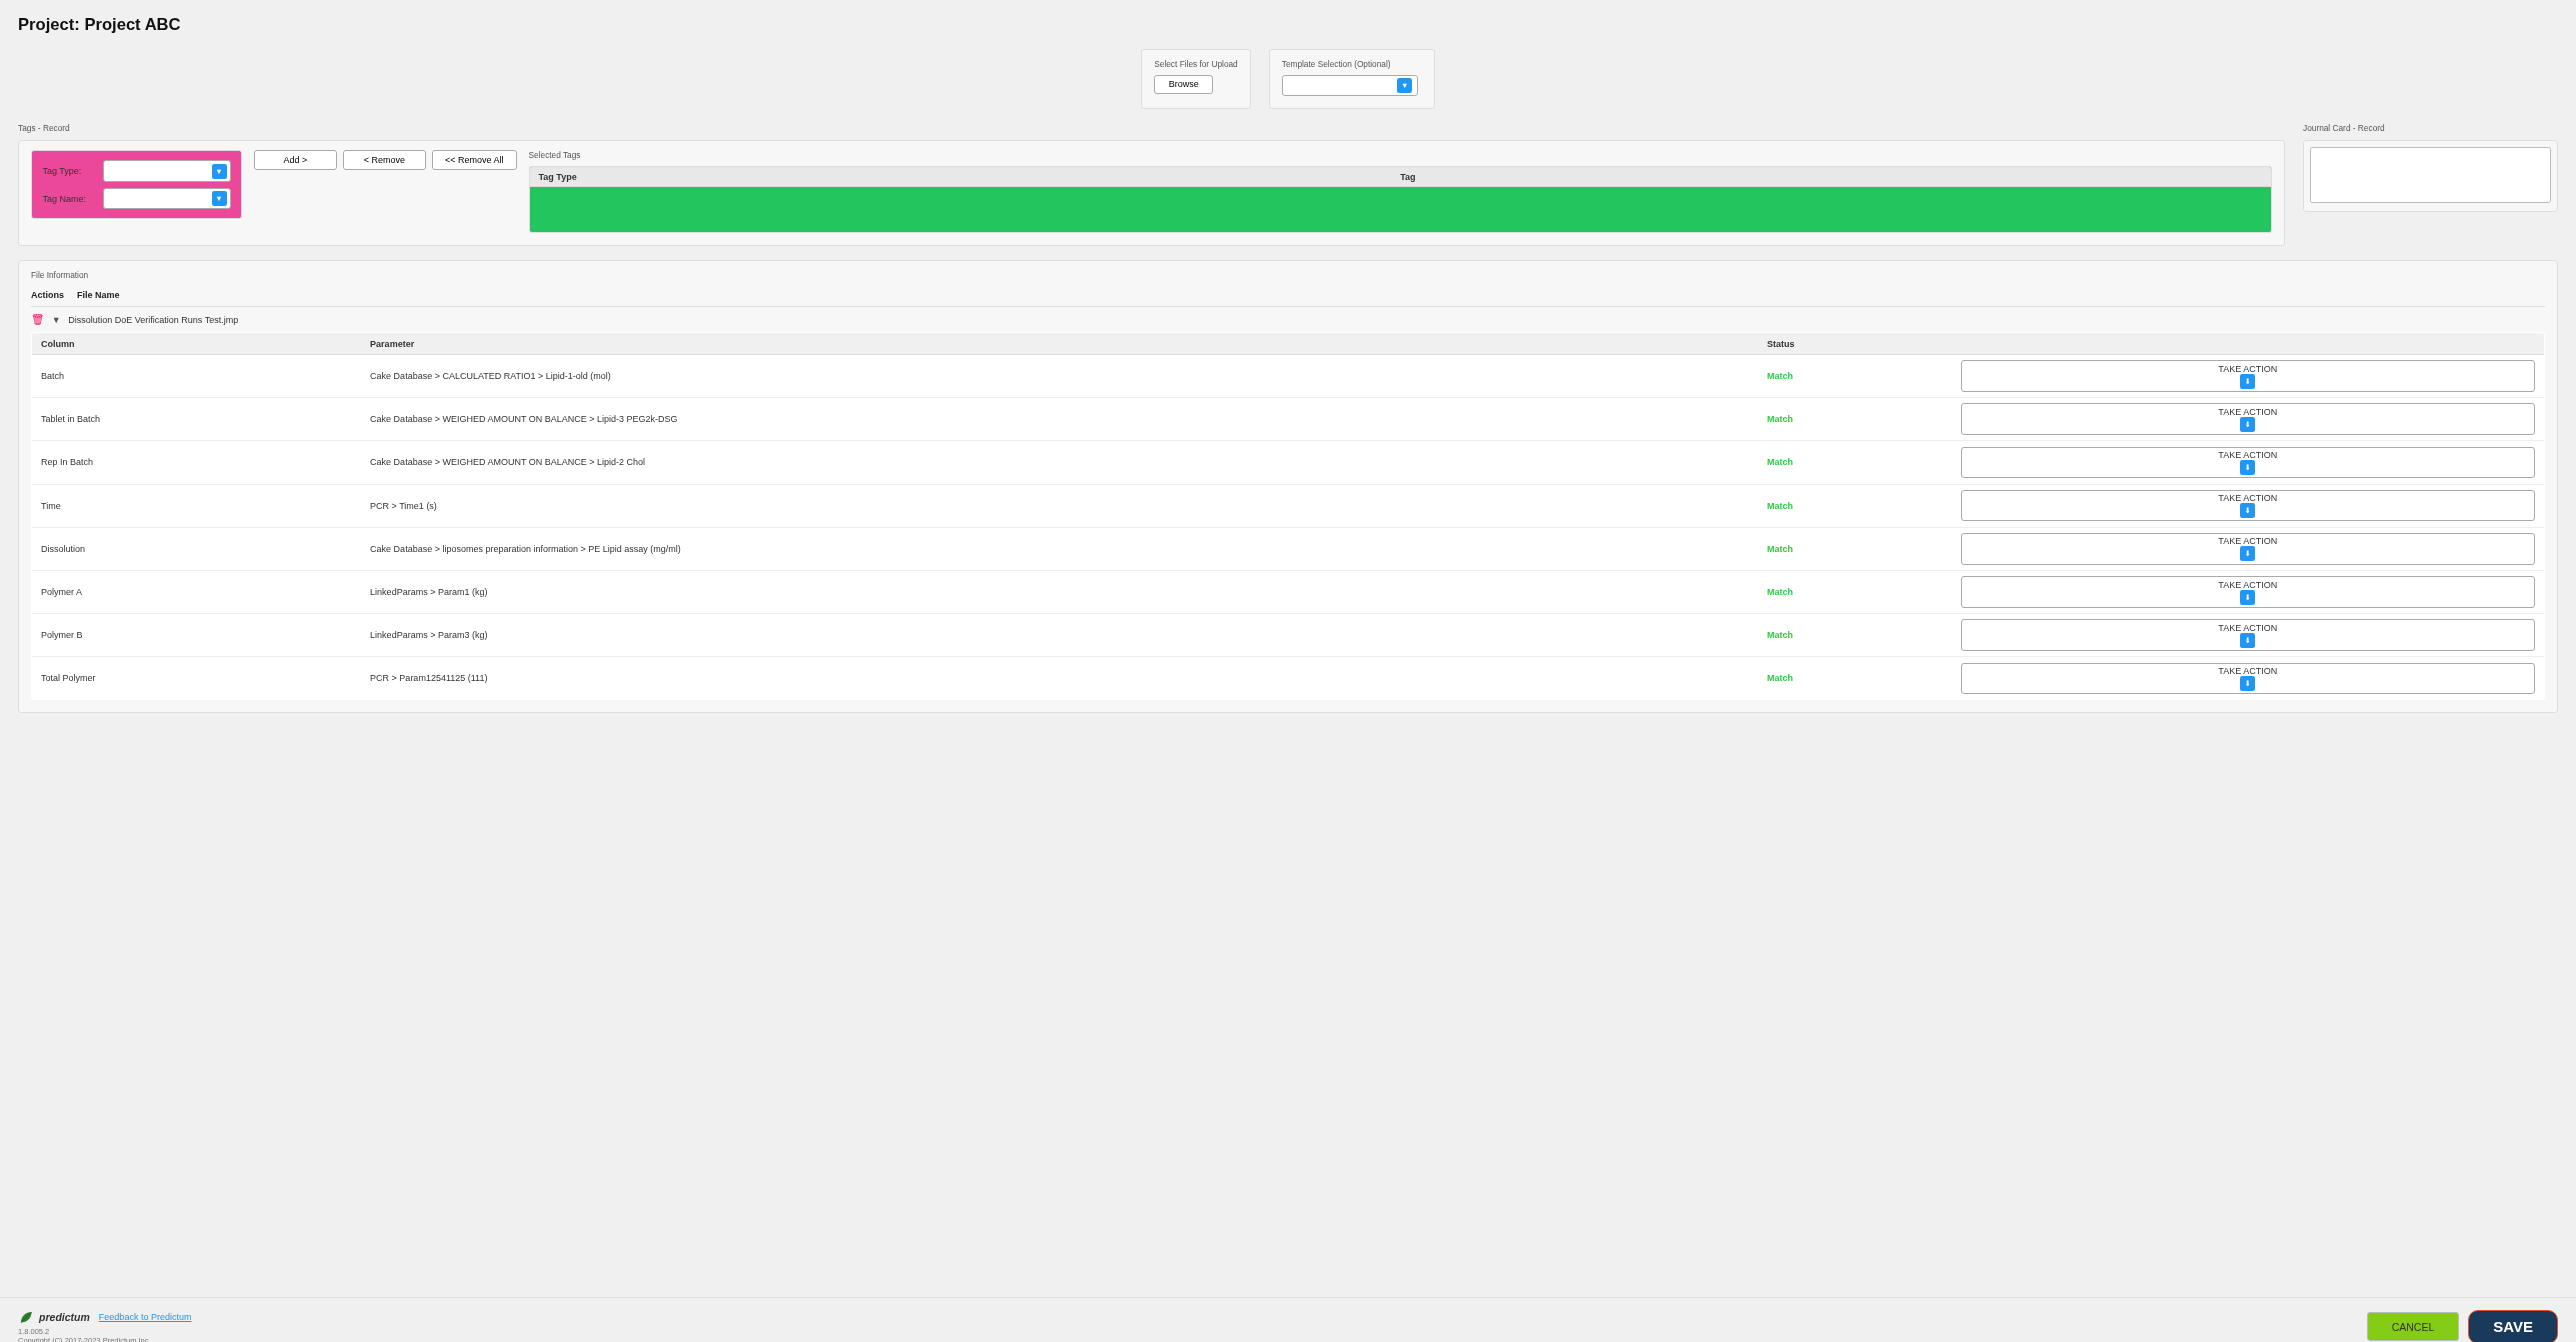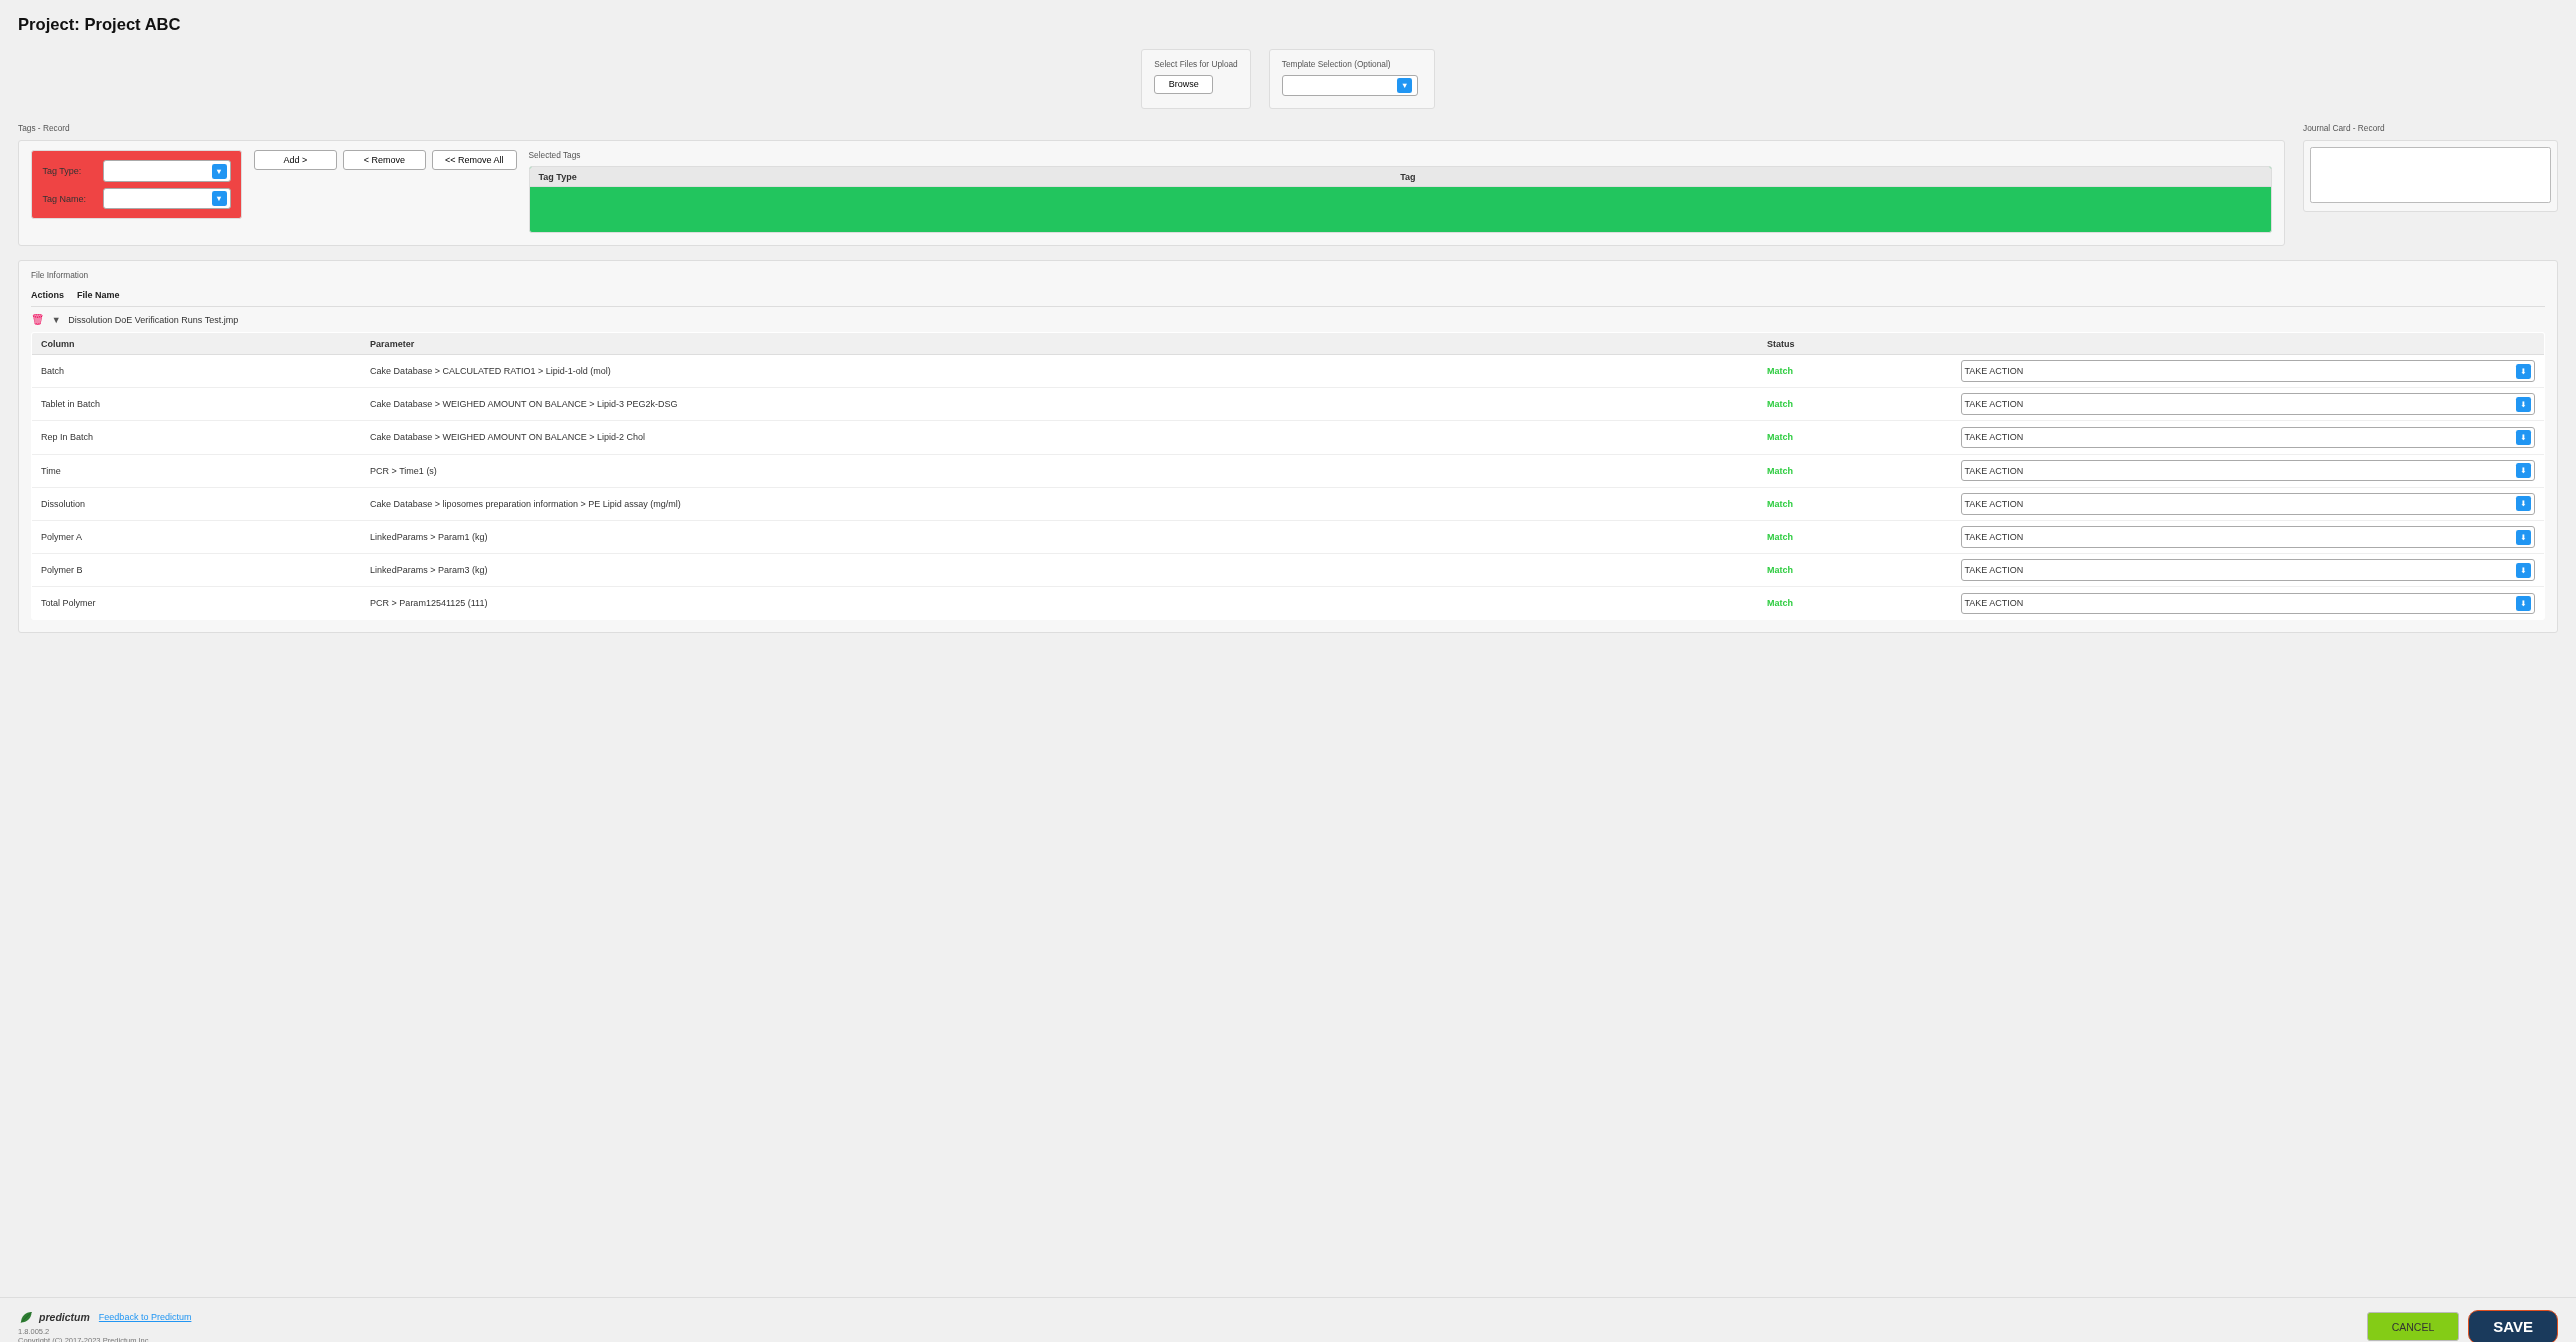--- a/index.html
+++ b/index.html
@@ -96,21 +96,21 @@
       font-size: 8.3px;
       color: #555;
       margin-bottom: 7.5px;
     }
     .tags-inner {
       display: flex;
       gap: 12px;
       align-items: flex-start;
     }
     .tag-form {
-      background: #ef4444;
+      background: #ec4899;
       border: 0.8px solid #ddd;
       border-radius: 3px;
       padding: 9px 10.5px;
       min-width: 211px;
     }
     .tag-row {
       display: flex;
       align-items: center;
       margin-bottom: 6px;
       gap: 6px;
@@ -266,20 +266,21 @@
       font-size: 9px;
     }
     .action-select-wrap {
       display: flex;
       align-items: center;
       background: #fff;
       border: 0.8px solid #aaa;
       border-radius: 3px;
       padding: 2.3px 3px;
       min-width: 121px;
+      flex-direction: column;
     }
     .action-select-inner {
       flex: 1;
       font-size: 9px;
       color: #333;
     }
     .footer-bar {
       background: #f0f0f0;
       padding: 10.5px 18px;
       display: flex;

